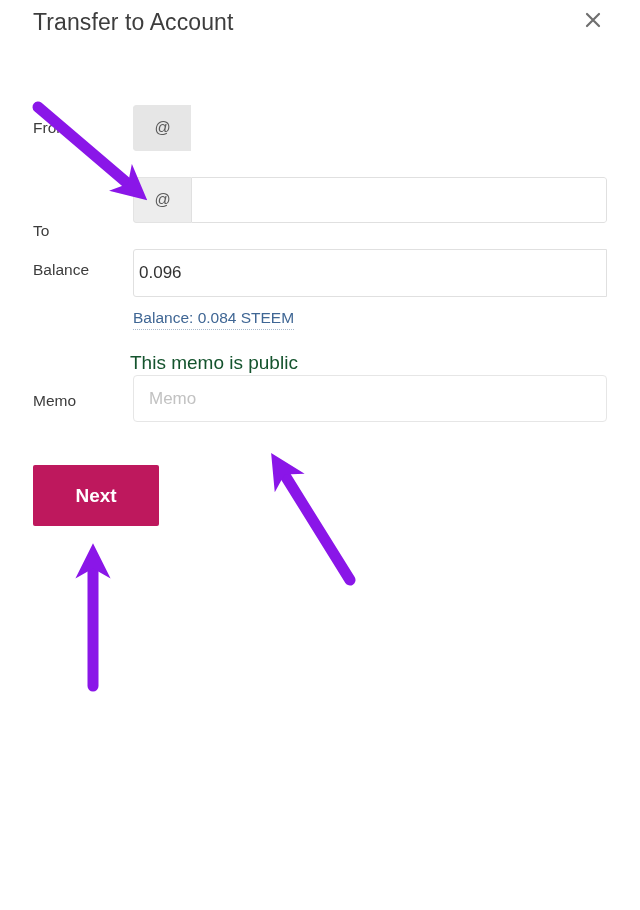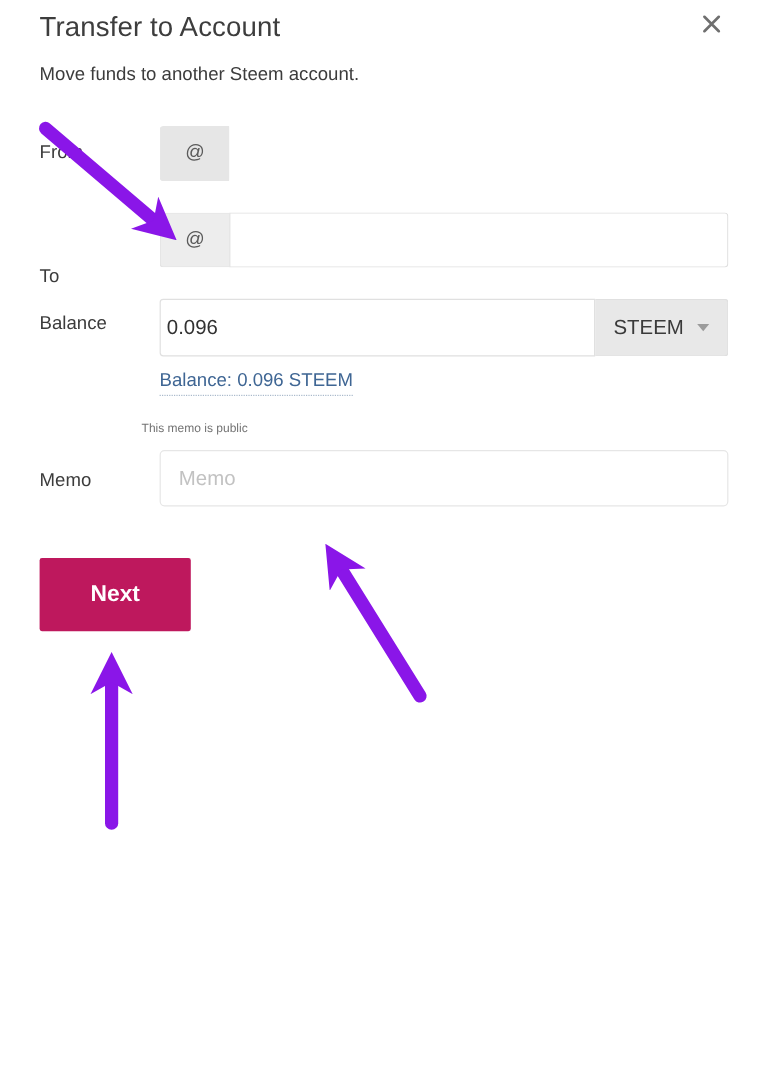--- a/index.html
+++ b/index.html
@@ -163,24 +163,24 @@
     font-size: 15.5px;
     color: #3f6694;
     border-bottom: 1px dotted #a9b9cb;
     padding-bottom: 2px;
     cursor: pointer;
     white-space: nowrap;
   }
 
   .memo-hint {
     position: absolute;
-    left: 118px;
+    left: 130px;
     top: 352px;
-    font-size: 10px;
-    color: #737373;
+    font-size: 19px;
+    color: #14532d;
     white-space: nowrap;
   }
   .memo-input {
     position: absolute;
     left: 133px;
     top: 375px;
     width: 474px;
     height: 47px;
     box-sizing: border-box;
     display: flex;
@@ -220,21 +220,20 @@
     height: 910px;
     pointer-events: none;
   }
 </style>
 </head>
 <body>
 
 <div id="dialog">
 
   <div class="dialog-title">Transfer to Account</div>
-  <div class="dialog-subtitle">Move funds to another Steem account.</div>
 
   <div class="close-button">
     <svg width="30" height="30" viewBox="0 0 30 30" aria-hidden="true">
       <path d="M9 9 L21 21 M21 9 L9 21" stroke="#6f6f6f" stroke-width="2.2" stroke-linecap="round" fill="none"></path>
     </svg>
   </div>
 
   <div class="field-label label-from">From</div>
   <div class="input-group group-from">
     <div class="prefix">@</div>
@@ -242,26 +241,22 @@
 
   <div class="field-label label-to">To</div>
   <div class="input-group group-to">
     <div class="prefix">@</div>
     <div class="textfield"></div>
   </div>
 
   <div class="field-label label-amount">Balance</div>
   <div class="amount-group">
     <div class="amount-input">0.096</div>
-    <div class="currency-select">
-      <span>STEEM</span>
-      <span class="caret"></span>
-    </div>
-  </div>
-  <div class="balance-link">Balance: 0.096 STEEM</div>
+  </div>
+  <div class="balance-link">Balance: 0.084 STEEM</div>
 
   <div class="memo-hint">This memo is public</div>
   <div class="field-label label-memo">Memo</div>
   <div class="memo-input">Memo</div>
 
   <button class="next-button">Next</button>
 
   <svg class="annotation-layer" viewBox="0 0 640 910" width="640" height="910">
     <defs>
       <marker id="arrowhead" markerWidth="3.2" markerHeight="3.2" refX="1.5" refY="1.6" orient="auto">

